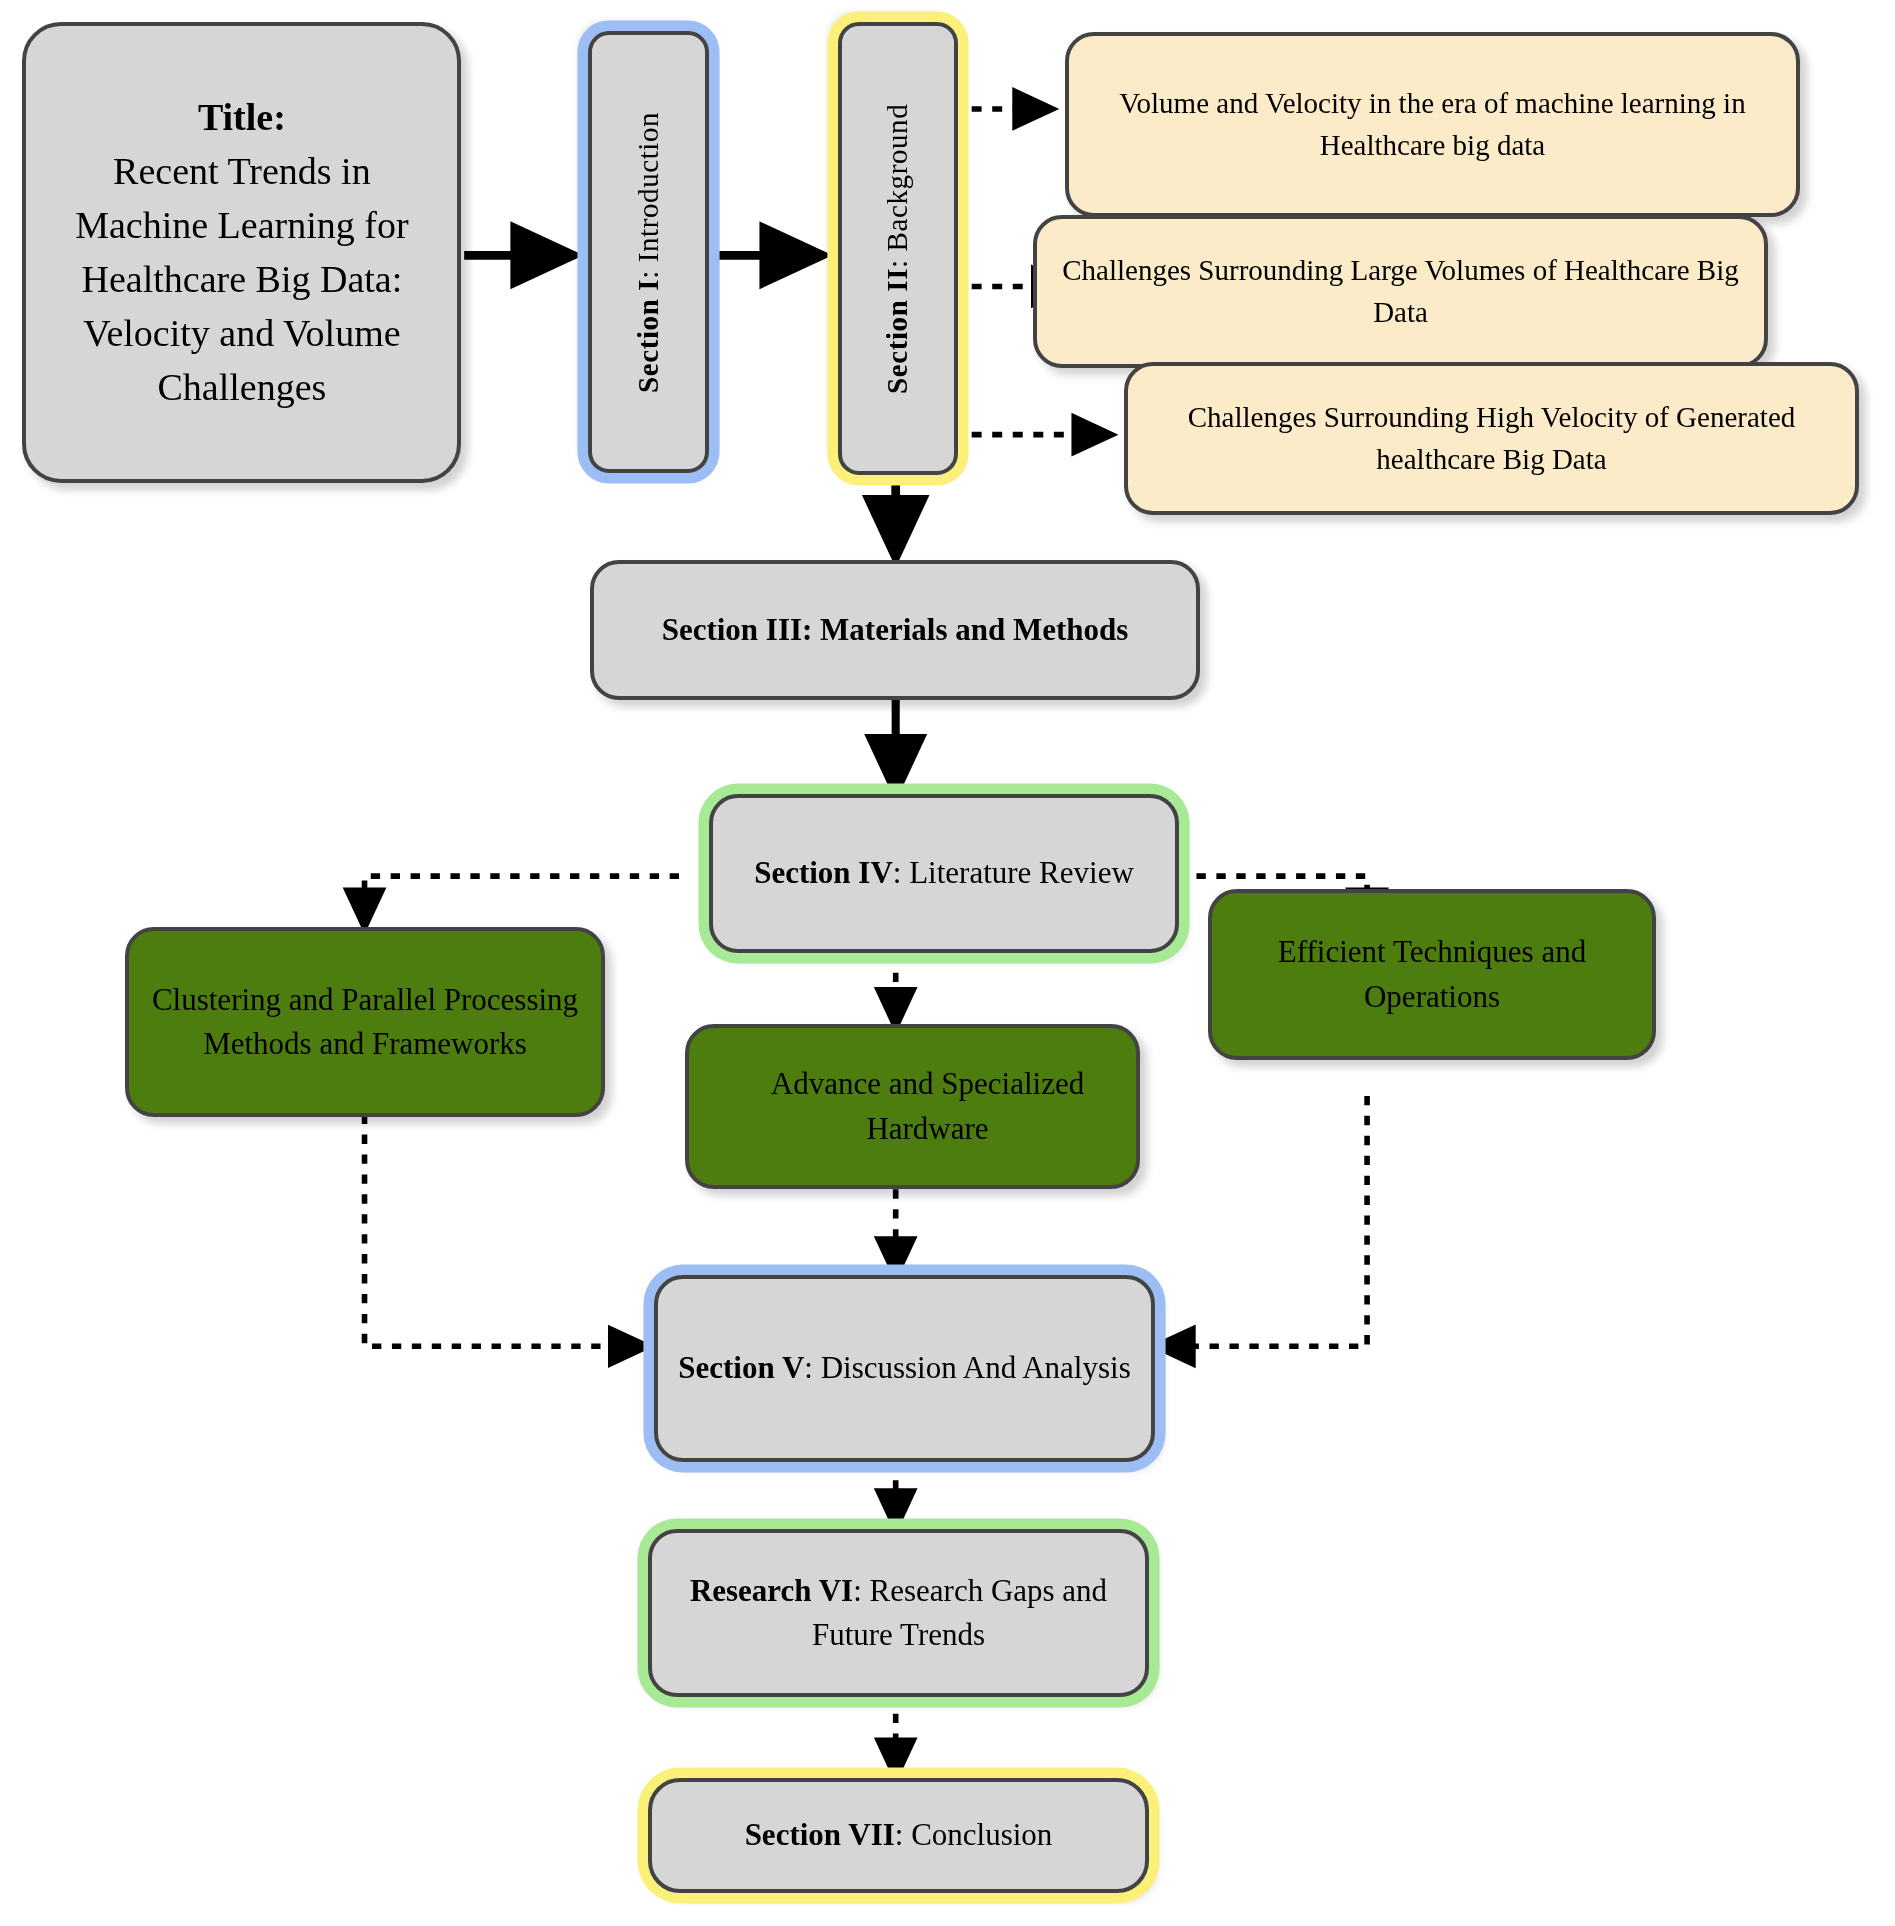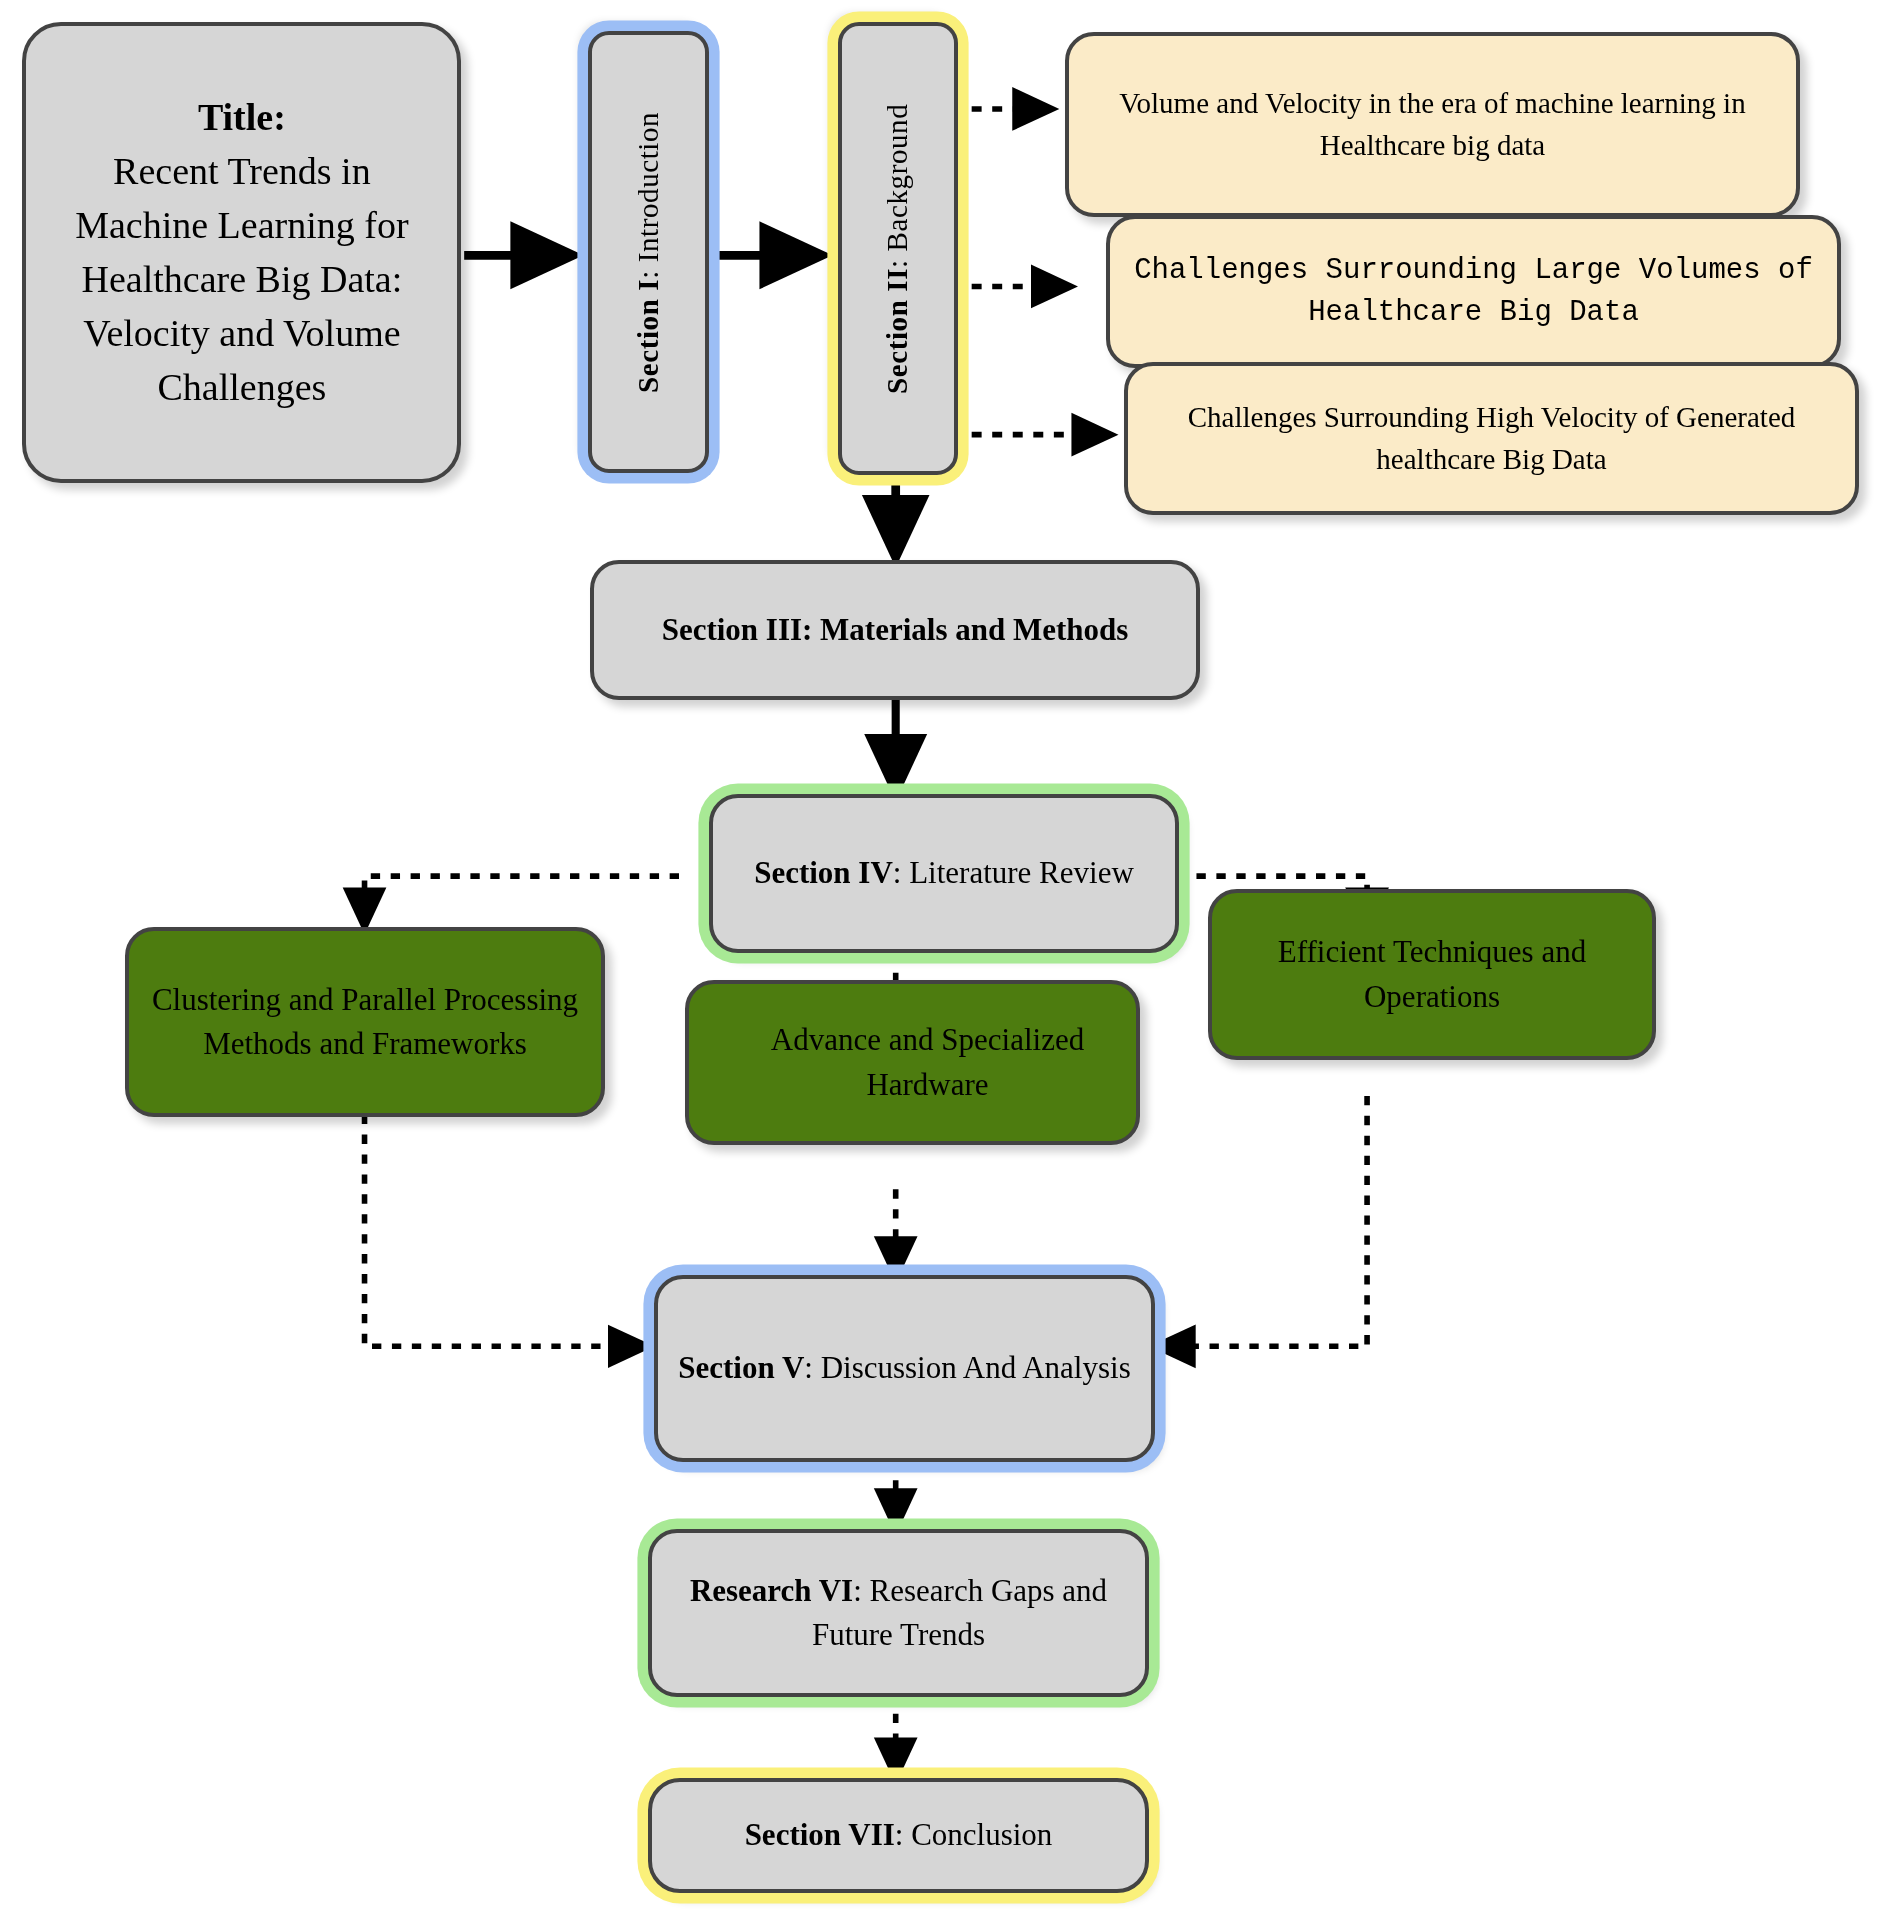--- a/index.html
+++ b/index.html
@@ -151,21 +151,21 @@
   <div class="node fill-gray glow-yellow vertical t-vert" style="left:838px; top:22.4px; width:120px; height:453px; border-radius:21px;">
     <div>
       <span class="b">Section II</span><span>: Background</span>
     </div>
   </div>
 
   <div class="node fill-yellow t-yellow" style="left:1065px; top:32px; width:735px; height:185px;">
     <span>Volume and Velocity in the era of machine learning in Healthcare big data</span>
   </div>
 
-  <div class="node fill-yellow t-yellow" style="left:1106px; top:215px; width:735px; height:153px;font-family:Liberation Mono, monospace;">
+  <div class="node fill-yellow t-yellow" style="left:1033px; top:215px; width:735px; height:153px;">
     <span>Challenges Surrounding Large Volumes of Healthcare Big Data</span>
   </div>
 
   <div class="node fill-yellow t-yellow" style="left:1124px; top:362px; width:735px; height:153px;">
     <span>Challenges Surrounding High Velocity of Generated healthcare Big Data</span>
   </div>
 
   <div class="node fill-gray t-section" style="left:590px; top:560px; width:610px; height:140px;font-family:Liberation Serif, serif;">
     <span class="b">Section III: Materials and Methods</span>
   </div>
@@ -173,21 +173,21 @@
   <div class="node fill-gray glow-green t-section" style="left:669px; top:794px; width:470px; height:159px;margin-left:40px;">
     <div>
       <span class="b">Section IV</span><span>: Literature Review</span>
     </div>
   </div>
 
   <div class="node fill-green t-green" style="left:125px; top:927px; width:480px; height:190px;">
     <span>Clustering and Parallel Processing Methods and Frameworks</span>
   </div>
 
-  <div class="node fill-green t-green" style="left:685px; top:980px; width:455px; height:165px;padding-left:46px;">
+  <div class="node fill-green t-green" style="left:685px; top:1024px; width:455px; height:165px;padding-left:46px;">
     <span>Advance and Specialized Hardware</span>
   </div>
 
   <div class="node fill-green t-green" style="left:1208px; top:889px; width:448px; height:171px;">
     <span>Efficient Techniques and Operations</span>
   </div>
 
   <div class="node fill-gray glow-blue t-section" style="left:654px; top:1275px; width:501px; height:187px;">
     <div>
       <span class="b">Section V</span><span>: Discussion And Analysis</span>

